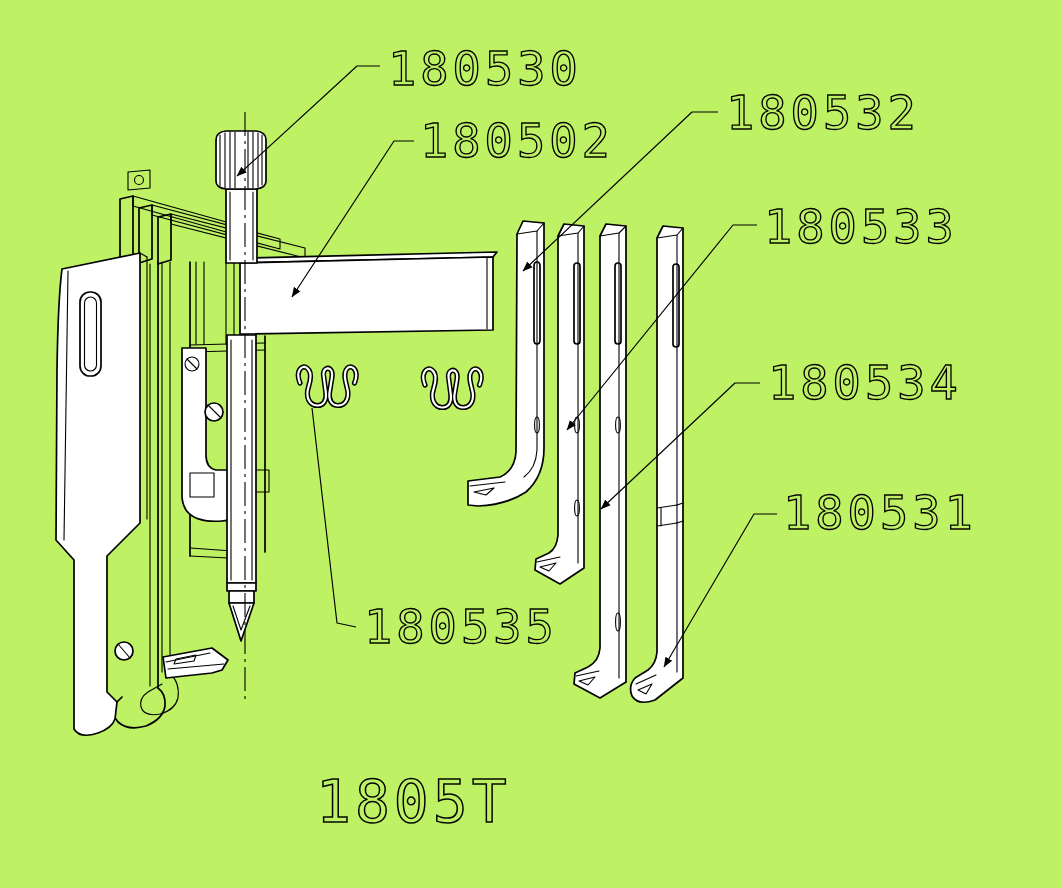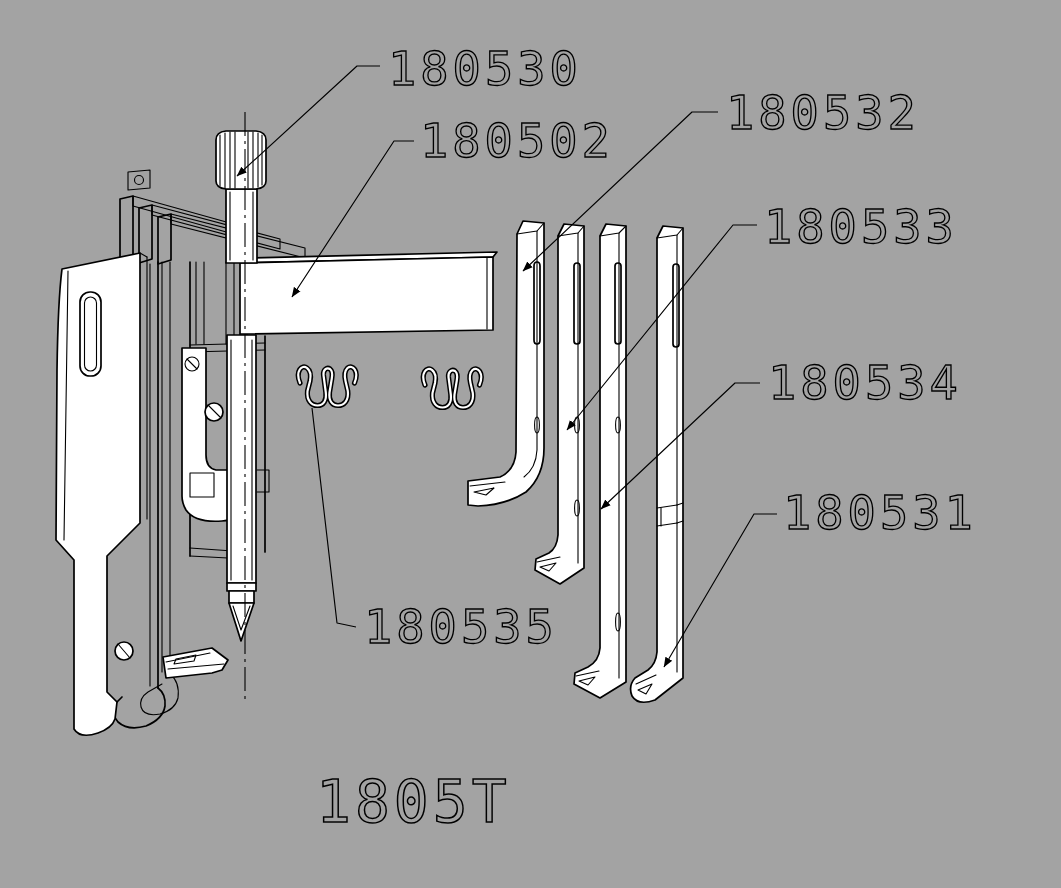--- a/index.html
+++ b/index.html
@@ -1,19 +1,19 @@
 <!DOCTYPE html>
 <html><head>
 <meta charset="utf-8">
 <style>
   html,body{margin:0;padding:0;background:#fff;}
   .page{
     position:relative;
     width:1061px;height:888px;
-    background:#a3a3a3;
+    background:#bef264;
     font-family:"DejaVu Sans Mono","Liberation Mono",monospace;
     overflow:hidden;
   }
   svg{position:absolute;left:0;top:0;}
   .outline{fill:none;stroke:#000;stroke-width:1.7;stroke-linejoin:round;stroke-linecap:round;}
   .outline-f{fill:#fff;stroke:#000;stroke-width:1.7;stroke-linejoin:round;stroke-linecap:round;}
   .thin{fill:none;stroke:#000;stroke-width:1.1;stroke-linejoin:round;stroke-linecap:round;}
   .leader{fill:none;stroke:#000;stroke-width:1.15;stroke-linejoin:round;}
   .cl{fill:none;stroke:#000;stroke-width:1.1;stroke-dasharray:24 5 3 5;}
   .wire-out{fill:none;stroke:#000;stroke-width:5.2;stroke-linecap:round;stroke-linejoin:round;}

